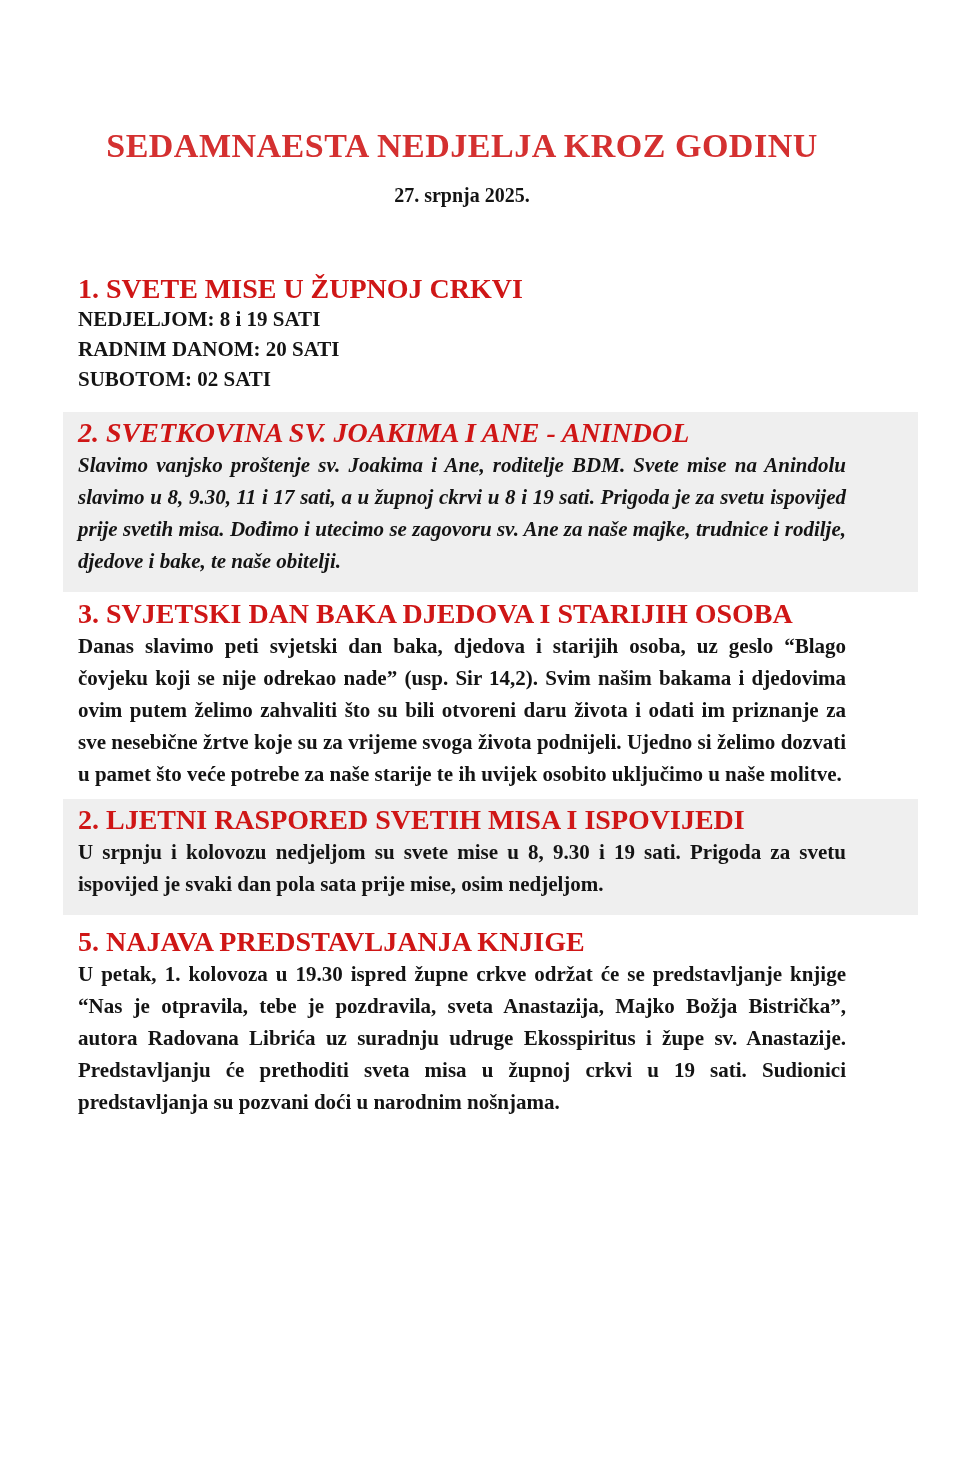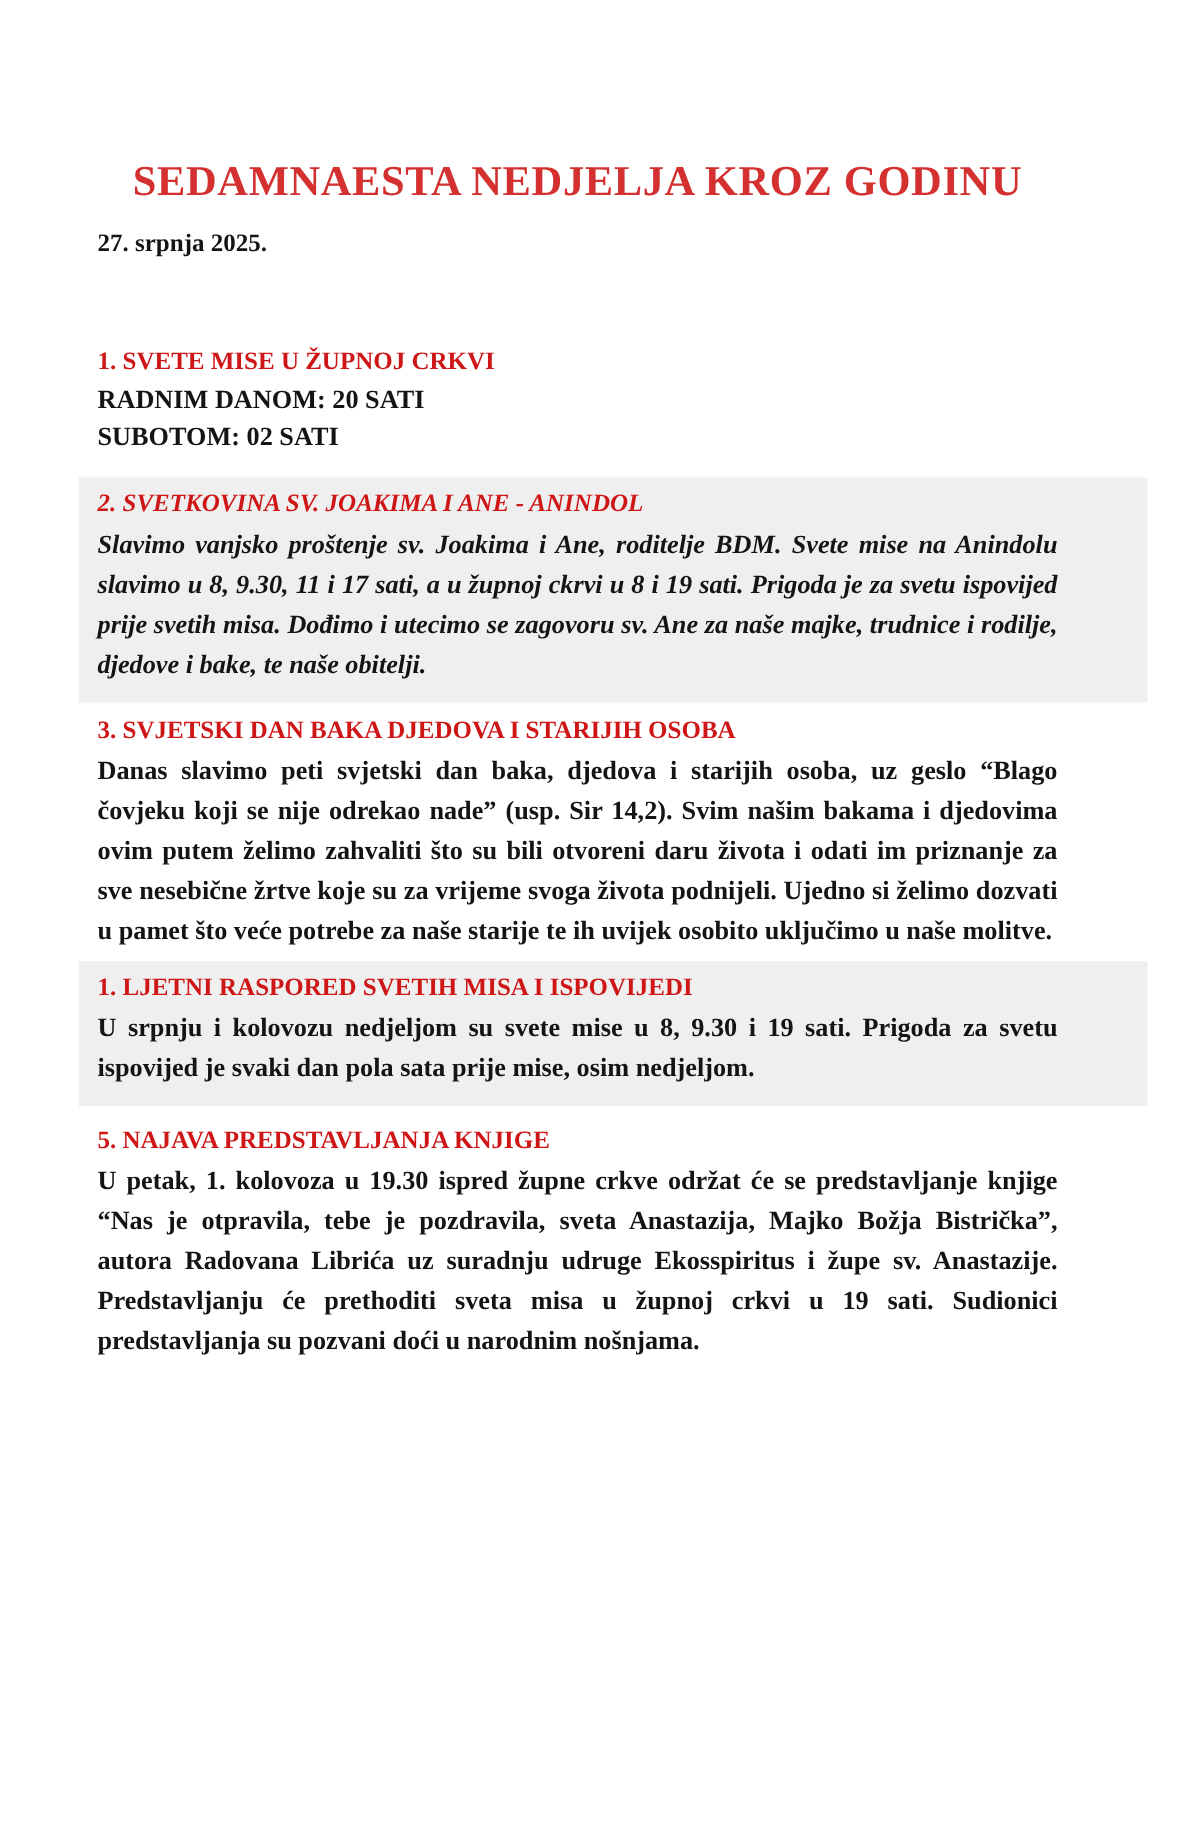--- a/index.html
+++ b/index.html
@@ -24,32 +24,32 @@
     padding-top: 126px;
     text-align: center;
     font-size: 34px;
     line-height: 40px;
     color: var(--title-red, #d43030);
     letter-spacing: 0.5px;
     white-space: nowrap;
   }
   .doc-date {
     margin-top: 16px;
-    text-align: left;
+    text-align: center;
     font-size: 20px;
     line-height: 26px;
     color: var(--body-black, #141414);
   }
   .section {
     font-size: 21px;
     line-height: 32px;
   }
   .section h2 {
     margin: 0;
-    font-size: 20px;
+    font-size: 28px;
     line-height: inherit;
     color: var(--heading-red, #cf1616);
     font-weight: 700;
   }
   .section p {
     margin: 0;
     text-align: justify;
   }
   .section .plain-line {
     display: block;
@@ -83,36 +83,37 @@
 
 <div class="page">
   <div class="content">
 
     <div class="doc-title">SEDAMNAESTA NEDJELJA KROZ GODINU</div>
 
     <div class="doc-date">27. srpnja 2025.</div>
 
     <div class="section section-1">
       <h2>1. SVETE MISE U ŽUPNOJ CRKVI</h2>
+      <span class="plain-line">NEDJELJOM: 8 i 19 SATI</span>
       <span class="plain-line">RADNIM DANOM: 20 SATI</span>
       <span class="plain-line">SUBOTOM: 02 SATI</span>
     </div>
 
     <div class="section section-2 shaded">
       <h2>2. SVETKOVINA SV. JOAKIMA I ANE - ANINDOL</h2>
       <p>Slavimo vanjsko proštenje sv. Joakima i Ane, roditelje BDM. Svete mise na Anindolu slavimo u 8, 9.30, 11 i 17 sati, a u župnoj ckrvi u 8 i 19 sati. Prigoda je za svetu ispovijed prije svetih misa. Dođimo i utecimo se zagovoru sv. Ane za naše majke, trudnice i rodilje, djedove i bake, te naše obitelji.</p>
     </div>
 
     <div class="section section-3">
       <h2>3. SVJETSKI DAN BAKA DJEDOVA I STARIJIH OSOBA</h2>
       <p>Danas slavimo peti svjetski dan baka, djedova i starijih osoba, uz geslo “Blago čovjeku koji se nije odrekao nade” (usp. Sir 14,2). Svim našim bakama i djedovima ovim putem želimo zahvaliti što su bili otvoreni daru života i odati im priznanje za sve nesebične žrtve koje su za vrijeme svoga života podnijeli. Ujedno si želimo dozvati u pamet što veće potrebe za naše starije te ih uvijek osobito uključimo u naše molitve.</p>
     </div>
 
     <div class="section section-4 shaded">
-      <h2>1. LJETNI RASPORED SVETIH MISA I ISPOVIJEDI</h2>
+      <h2>2. LJETNI RASPORED SVETIH MISA I ISPOVIJEDI</h2>
       <p>U srpnju i kolovozu nedjeljom su svete mise u 8, 9.30 i 19 sati. Prigoda za svetu ispovijed je svaki dan pola sata prije mise, osim nedjeljom.</p>
     </div>
 
     <div class="section section-5">
       <h2>5. NAJAVA PREDSTAVLJANJA KNJIGE</h2>
       <p>U petak, 1. kolovoza u 19.30 ispred župne crkve održat će se predstavljanje knjige “Nas je otpravila, tebe je pozdravila, sveta Anastazija, Majko Božja Bistrička”, autora Radovana Librića uz suradnju udruge Ekosspiritus i župe sv. Anastazije. Predstavljanju će prethoditi sveta misa u župnoj crkvi u 19 sati. Sudionici predstavljanja su pozvani doći u narodnim nošnjama.</p>
     </div>
 
   </div>
 </div>

